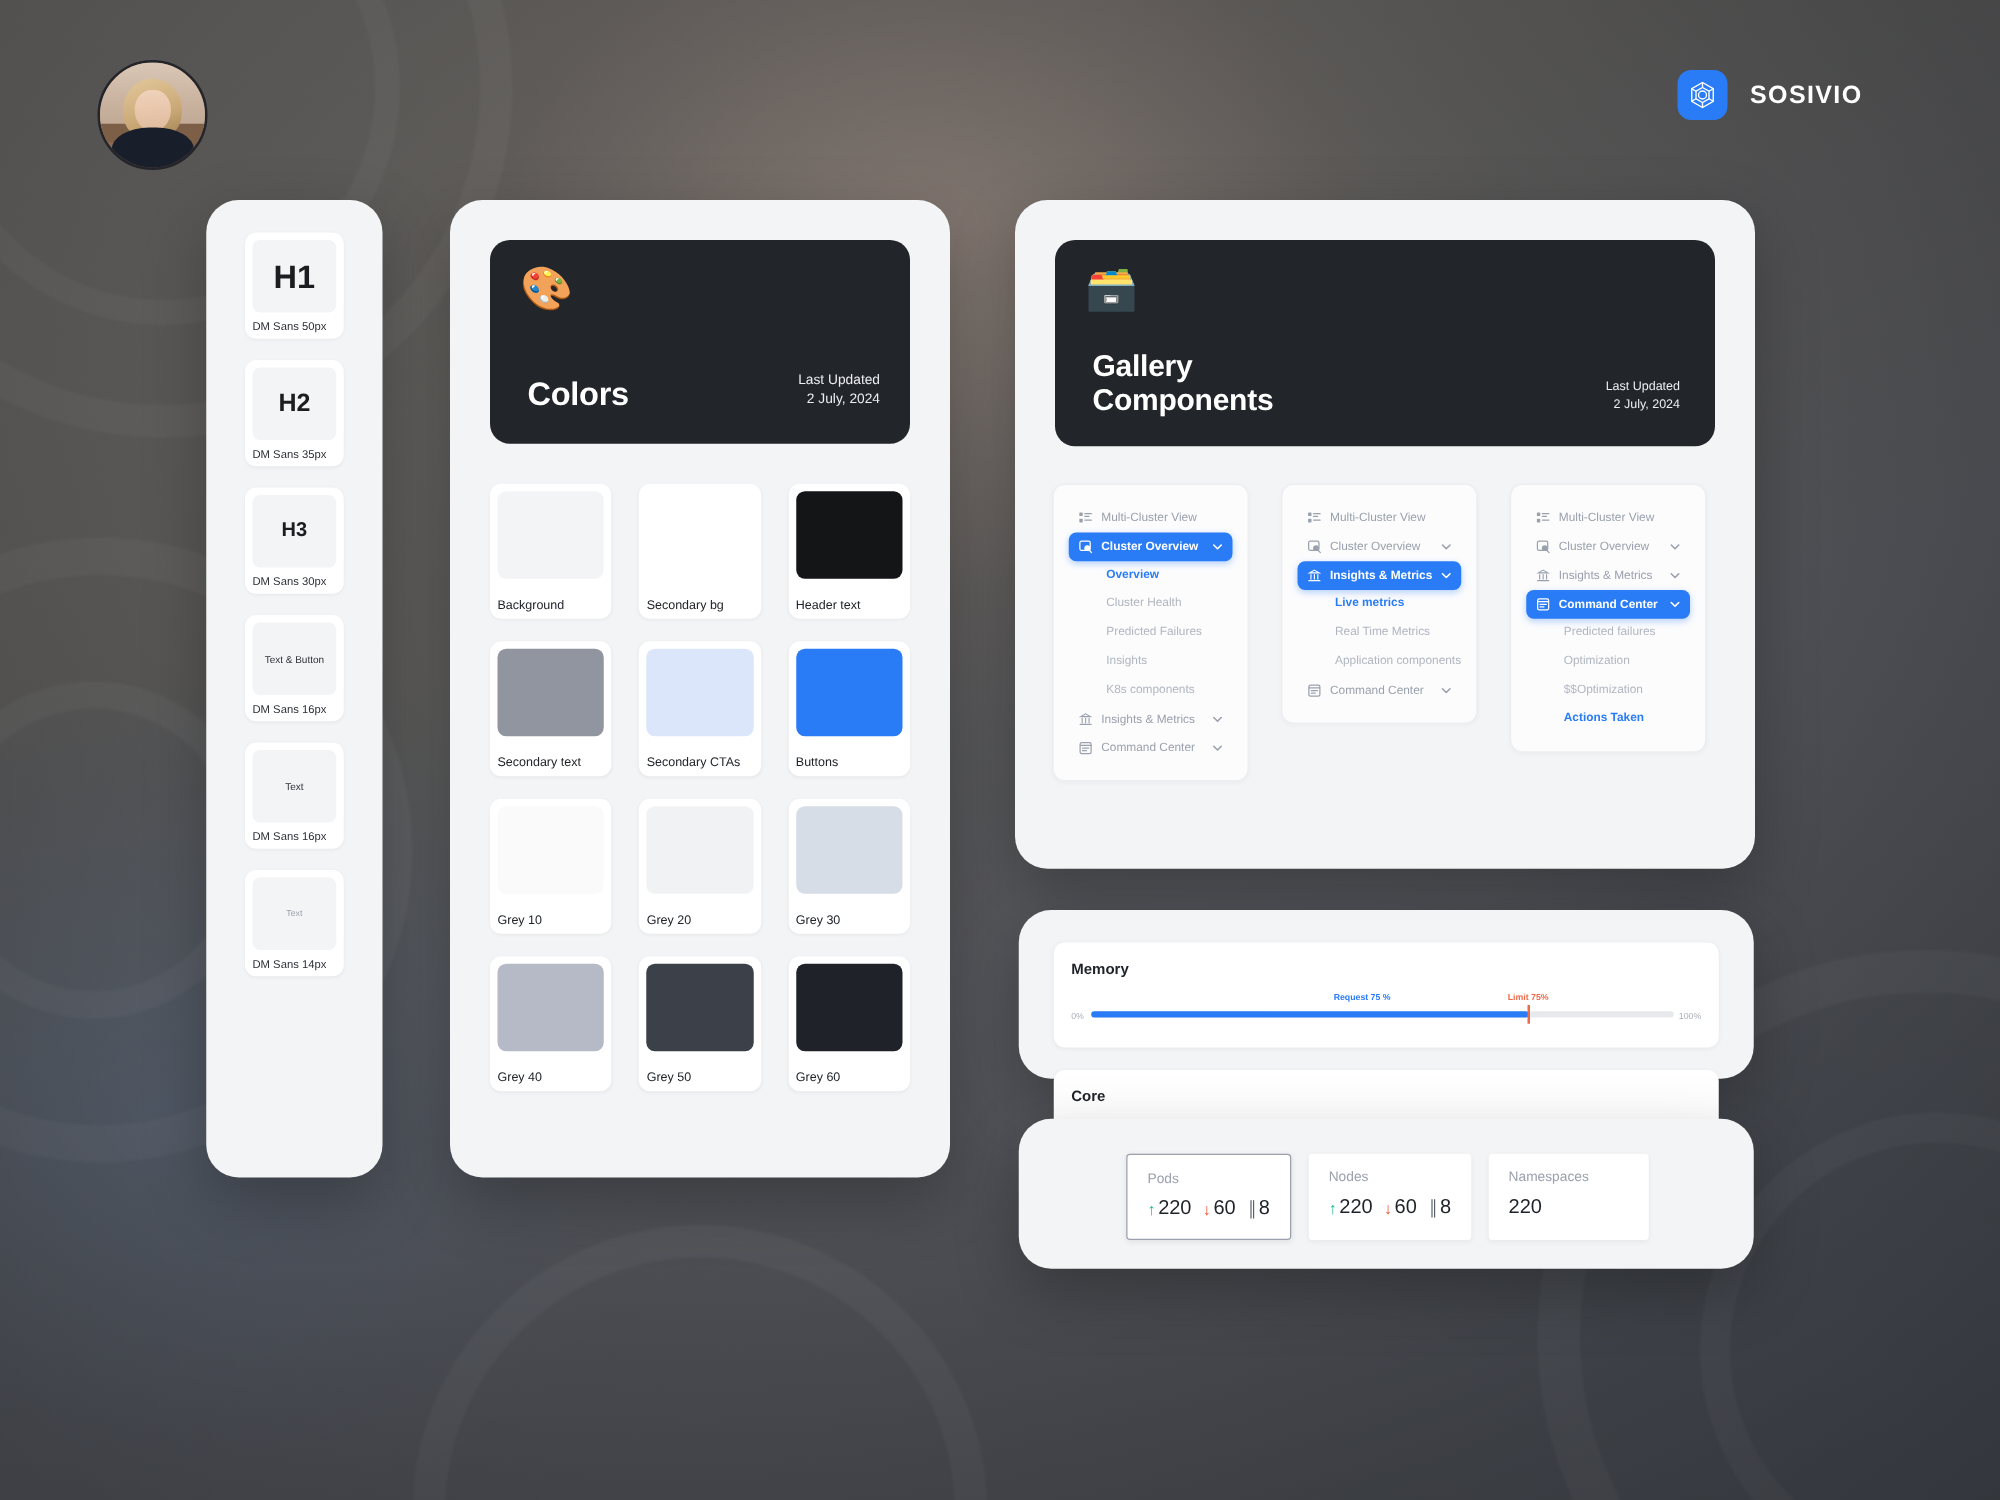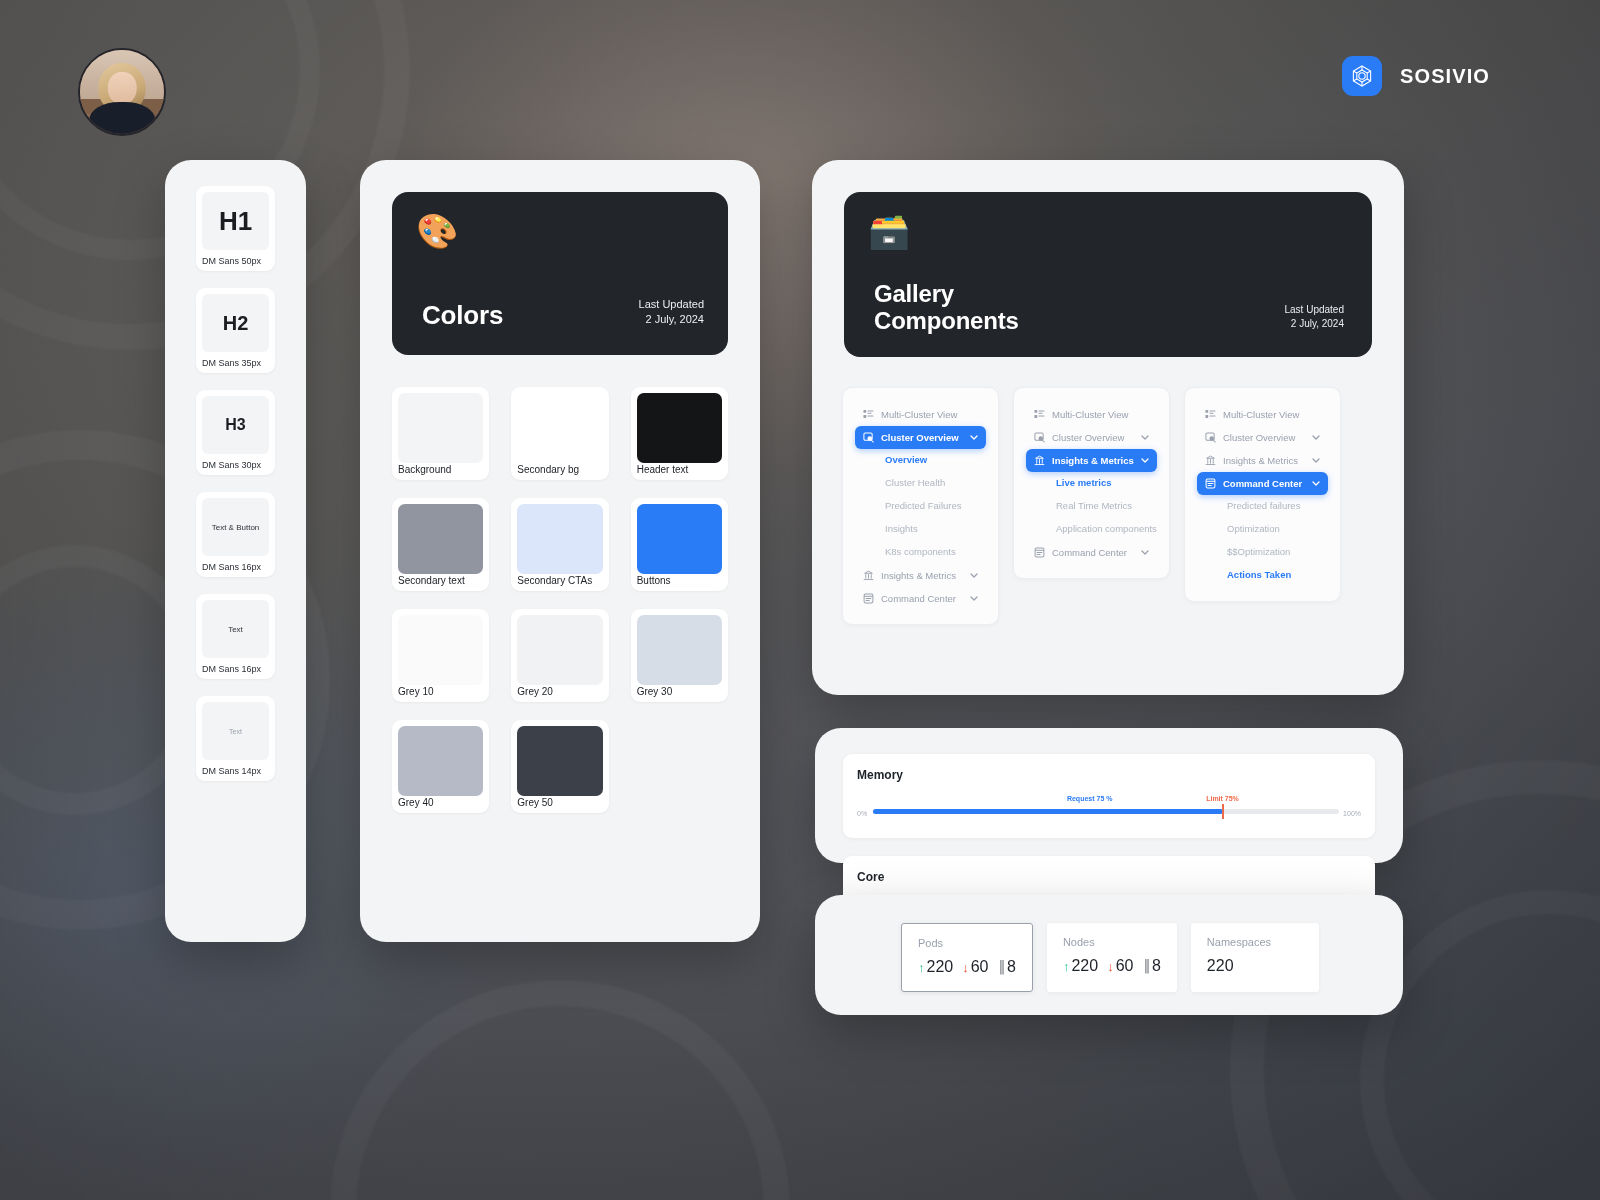--- a/index.html
+++ b/index.html
@@ -117,35 +117,35 @@
   .dark-head .upd .l2 { font-size: 11px; margin-top: 3px; }
 
   .swatch-grid {
     margin: 32px 32px 0 32px;
     display: grid; grid-template-columns: repeat(3, 1fr);
     gap: 18px 22px;
   }
   .swatch { background:#fff; border-radius: 9px; padding: 6px 6px 5px 6px;
     box-shadow: 0 1px 3px rgba(0,0,0,0.05); }
   .swatch .chip { width: 100%; height: 70px; border-radius: 7px; }
-  .swatch .lbl { font-size: 10px; color:#20242a; margin-top: 1px; }
+  .swatch .lbl { font-size: 10px; color:#20242a; margin-top: 16px; }
 
   
   #gallery-panel { left: 812px; top: 160px; width: 592px; height: 535px; }
   #gallery-panel .dark-head {
     margin: 32px 32px 0 32px; height: 165px;
   }
   #gallery-panel .dark-head .h-title {
     left: 30px; bottom: 22px; font-size: 24px; line-height: 1.15;
   }
   #gallery-panel .dark-head .upd { bottom: 28px; right: 28px; }
   #gallery-panel .dark-head .upd .l1 { font-size: 10px; }
   #gallery-panel .dark-head .upd .l2 { font-size: 10px; }
 
-  .nav-row { display: flex; gap: 14px; margin: 30px 30px 0 30px; align-items: flex-start; }
+  .nav-row { display: flex; gap: 26px; margin: 30px 30px 0 30px; align-items: flex-start; }
   .nav-card {
     background: #fcfcfd; border: 1px solid #eceef1; border-radius: 10px;
     padding: 15px 12px 14px 12px; width: 157px;
     box-shadow: 0 1px 4px rgba(0,0,0,0.04);
   }
   .nav-item {
     display: flex; align-items: center; gap: 7px;
     padding: 6px 8px; border-radius: 6px;
     font-size: 9.5px; color: #9aa1ad; white-space: nowrap;
   }
@@ -331,20 +331,24 @@
           <div class="chip" style="background:#d6dde7;"></div>
           <div class="lbl">Grey 30</div>
         </div>
         <div class="swatch">
           <div class="chip" style="background:#b6bac7;"></div>
           <div class="lbl">Grey 40</div>
         </div>
         <div class="swatch">
           <div class="chip" style="background:#3c4049;"></div>
           <div class="lbl">Grey 50</div>
+        </div>
+        <div class="swatch">
+          <div class="chip" style="background:#1f2329;"></div>
+          <div class="lbl">Grey 60</div>
         </div>
       </div>
   </div>
 
   <div class="panel" id="gallery-panel">
     <div class="dark-head">
       <div class="emoji">🗃️</div>
       <div class="h-title">
         <div>Gallery</div>
         <div>Components</div>

